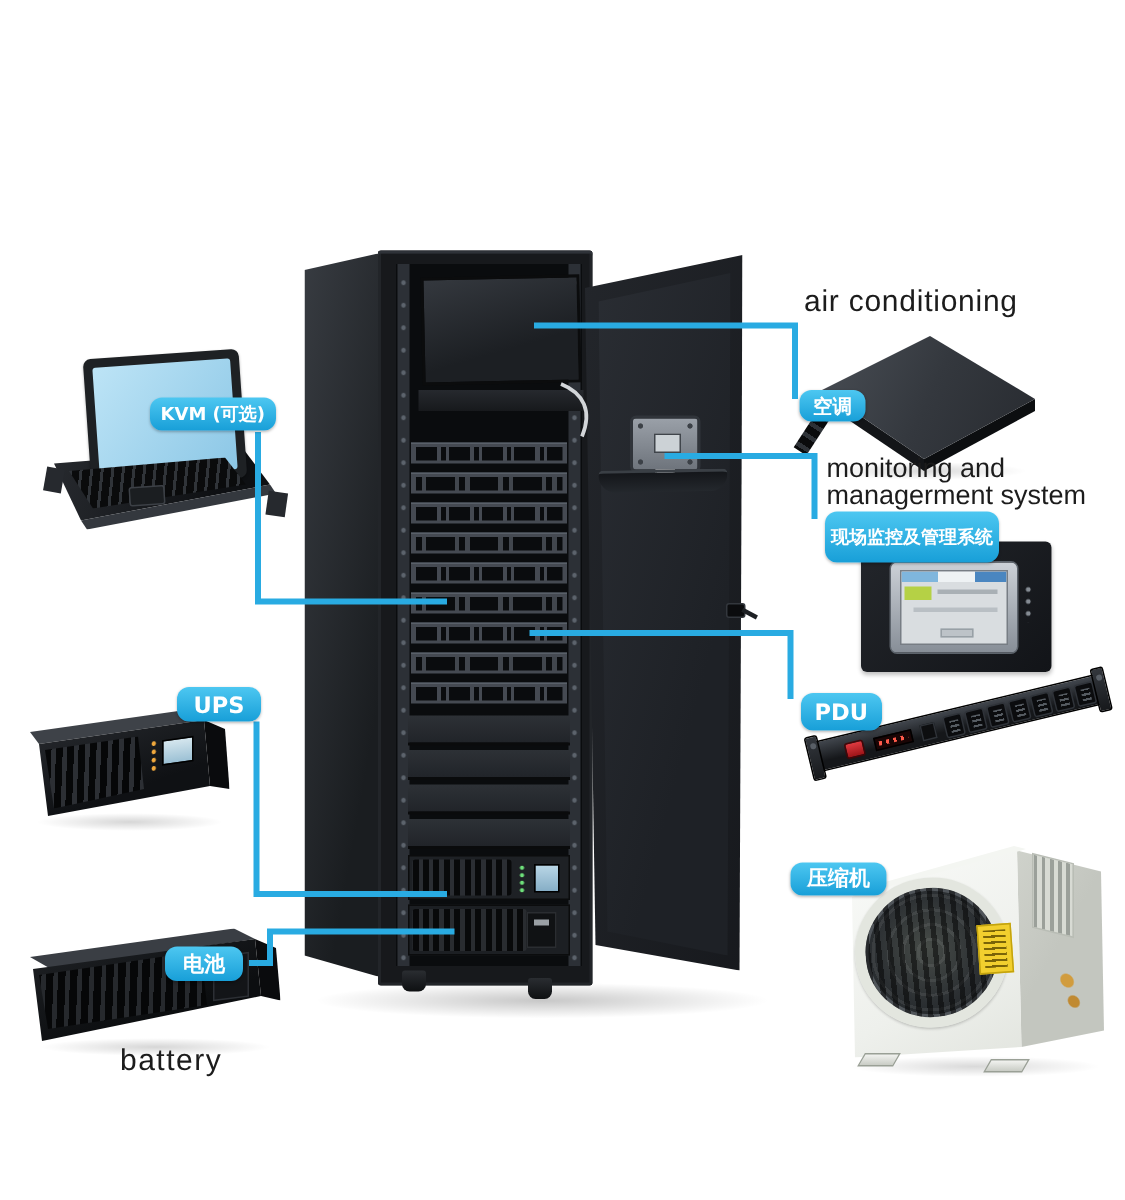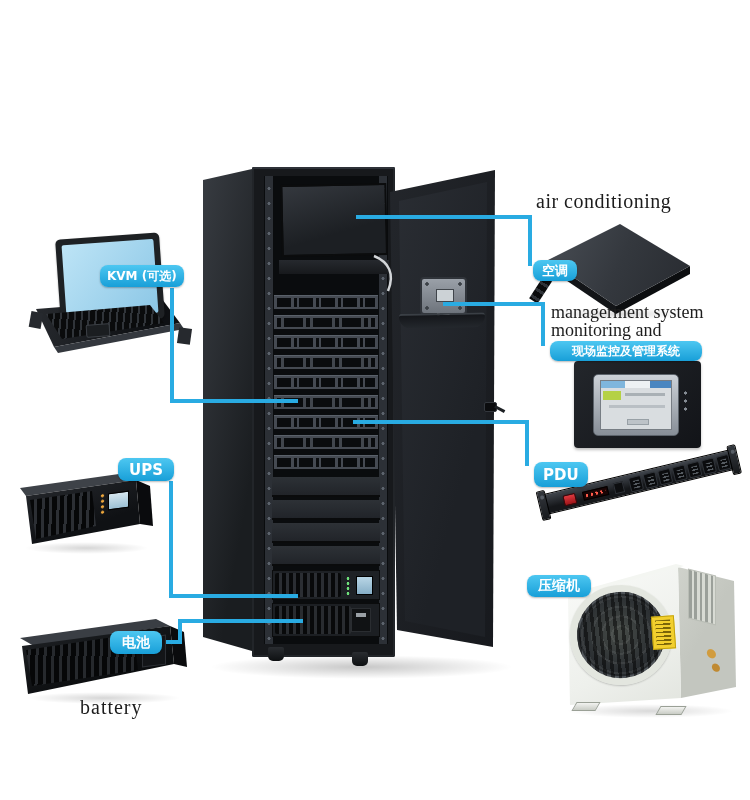--- a/index.html
+++ b/index.html
@@ -9,36 +9,36 @@
     --text-color:#1c1c1c;
   }
   html,body{margin:0;padding:0;background:#fff;}
   #stage{position:relative;width:750px;height:800px;background:#fff;overflow:hidden;
          font-family:"DejaVu Sans","Liberation Sans",sans-serif;}
   #stage *{box-sizing:border-box;}
   .abs{position:absolute;}
 
   
   .caption{position:absolute;z-index:6;color:var(--text-color);
-           font-family:Liberation Serif, serif;white-space:nowrap;}
+           font-family:Liberation Sans, sans-serif;white-space:nowrap;}
   #cap-ac{left:536px;top:190px;font-size:20px;letter-spacing:.5px;}
   #cap-mon{left:551px;top:303px;font-size:18px;line-height:18px;letter-spacing:0;}
   #cap-batt{left:80px;top:696px;font-size:20px;letter-spacing:1px;}
   #cap-comp{left:525px;top:701px;font-size:20px;letter-spacing:.5px;}
 
   
   .pill{position:absolute;z-index:7;display:flex;align-items:center;justify-content:center;
         background:linear-gradient(180deg,var(--pill-top),var(--pill-bottom));
         color:#fff;font-weight:bold;border-radius:8px;white-space:nowrap;
         box-shadow:0 1px 2px rgba(0,0,0,.28);}
   #pill-kvm{left:100px;top:265px;height:22px;font-size:12px;padding:0 7px;}
   #pill-ups{left:118px;top:458px;height:23px;font-size:15px;padding:0 11px;}
   #pill-batt{left:110px;top:631px;height:23px;font-size:14px;padding:0 12px;}
   #pill-ac{left:533px;top:260px;height:21px;font-size:13px;padding:0 9px;}
-  #pill-mon{left:550px;top:341px;height:20px;font-size:12px;padding:0 22px;}
+  #pill-mon{left:550px;top:341px;height:34px;font-size:12px;padding:0 4px;}
   #pill-pdu{left:534px;top:462px;height:25px;font-size:15px;padding:0 9px;}
   #pill-comp{left:527px;top:575px;height:22px;font-size:14px;padding:0 11px;}
 
   
   #connectors{position:absolute;left:0;top:0;z-index:5;pointer-events:none;}
   #connectors path.c{stroke:var(--accent);stroke-width:4;fill:none;}
   #connectors path.cable{stroke:#d2d5d8;stroke-width:2.5;fill:none;}
 
   
   #rack{left:195px;top:163px;width:330px;height:520px;z-index:2;}
@@ -369,22 +369,22 @@
     <path class="c" d="M172 288 V401 H298"></path>
     <path class="c" d="M171 481 V596 H298"></path>
     <path class="c" d="M166 642 H180 V621 H303"></path>
     <path class="c" d="M356 217 H530 V266"></path>
     <path class="c" d="M443 304 H543 V346"></path>
     <path class="c" d="M353 422 H527 V466"></path>
   </svg>
 
   <div id="cap-ac" class="caption">air conditioning</div>
   <div id="cap-mon" class="caption">
+    <div>monitoring and</div>
     <div>managerment system</div>
-    <div>monitoring and</div>
   </div>
   <div id="cap-batt" class="caption">battery</div>
 
   <div id="pill-kvm" class="pill">KVM (可选)</div>
   <div id="pill-ups" class="pill">UPS</div>
   <div id="pill-batt" class="pill">电池</div>
   <div id="pill-ac" class="pill">空调</div>
   <div id="pill-mon" class="pill">现场监控及管理系统</div>
   <div id="pill-pdu" class="pill">PDU</div>
   <div id="pill-comp" class="pill">压缩机</div>

